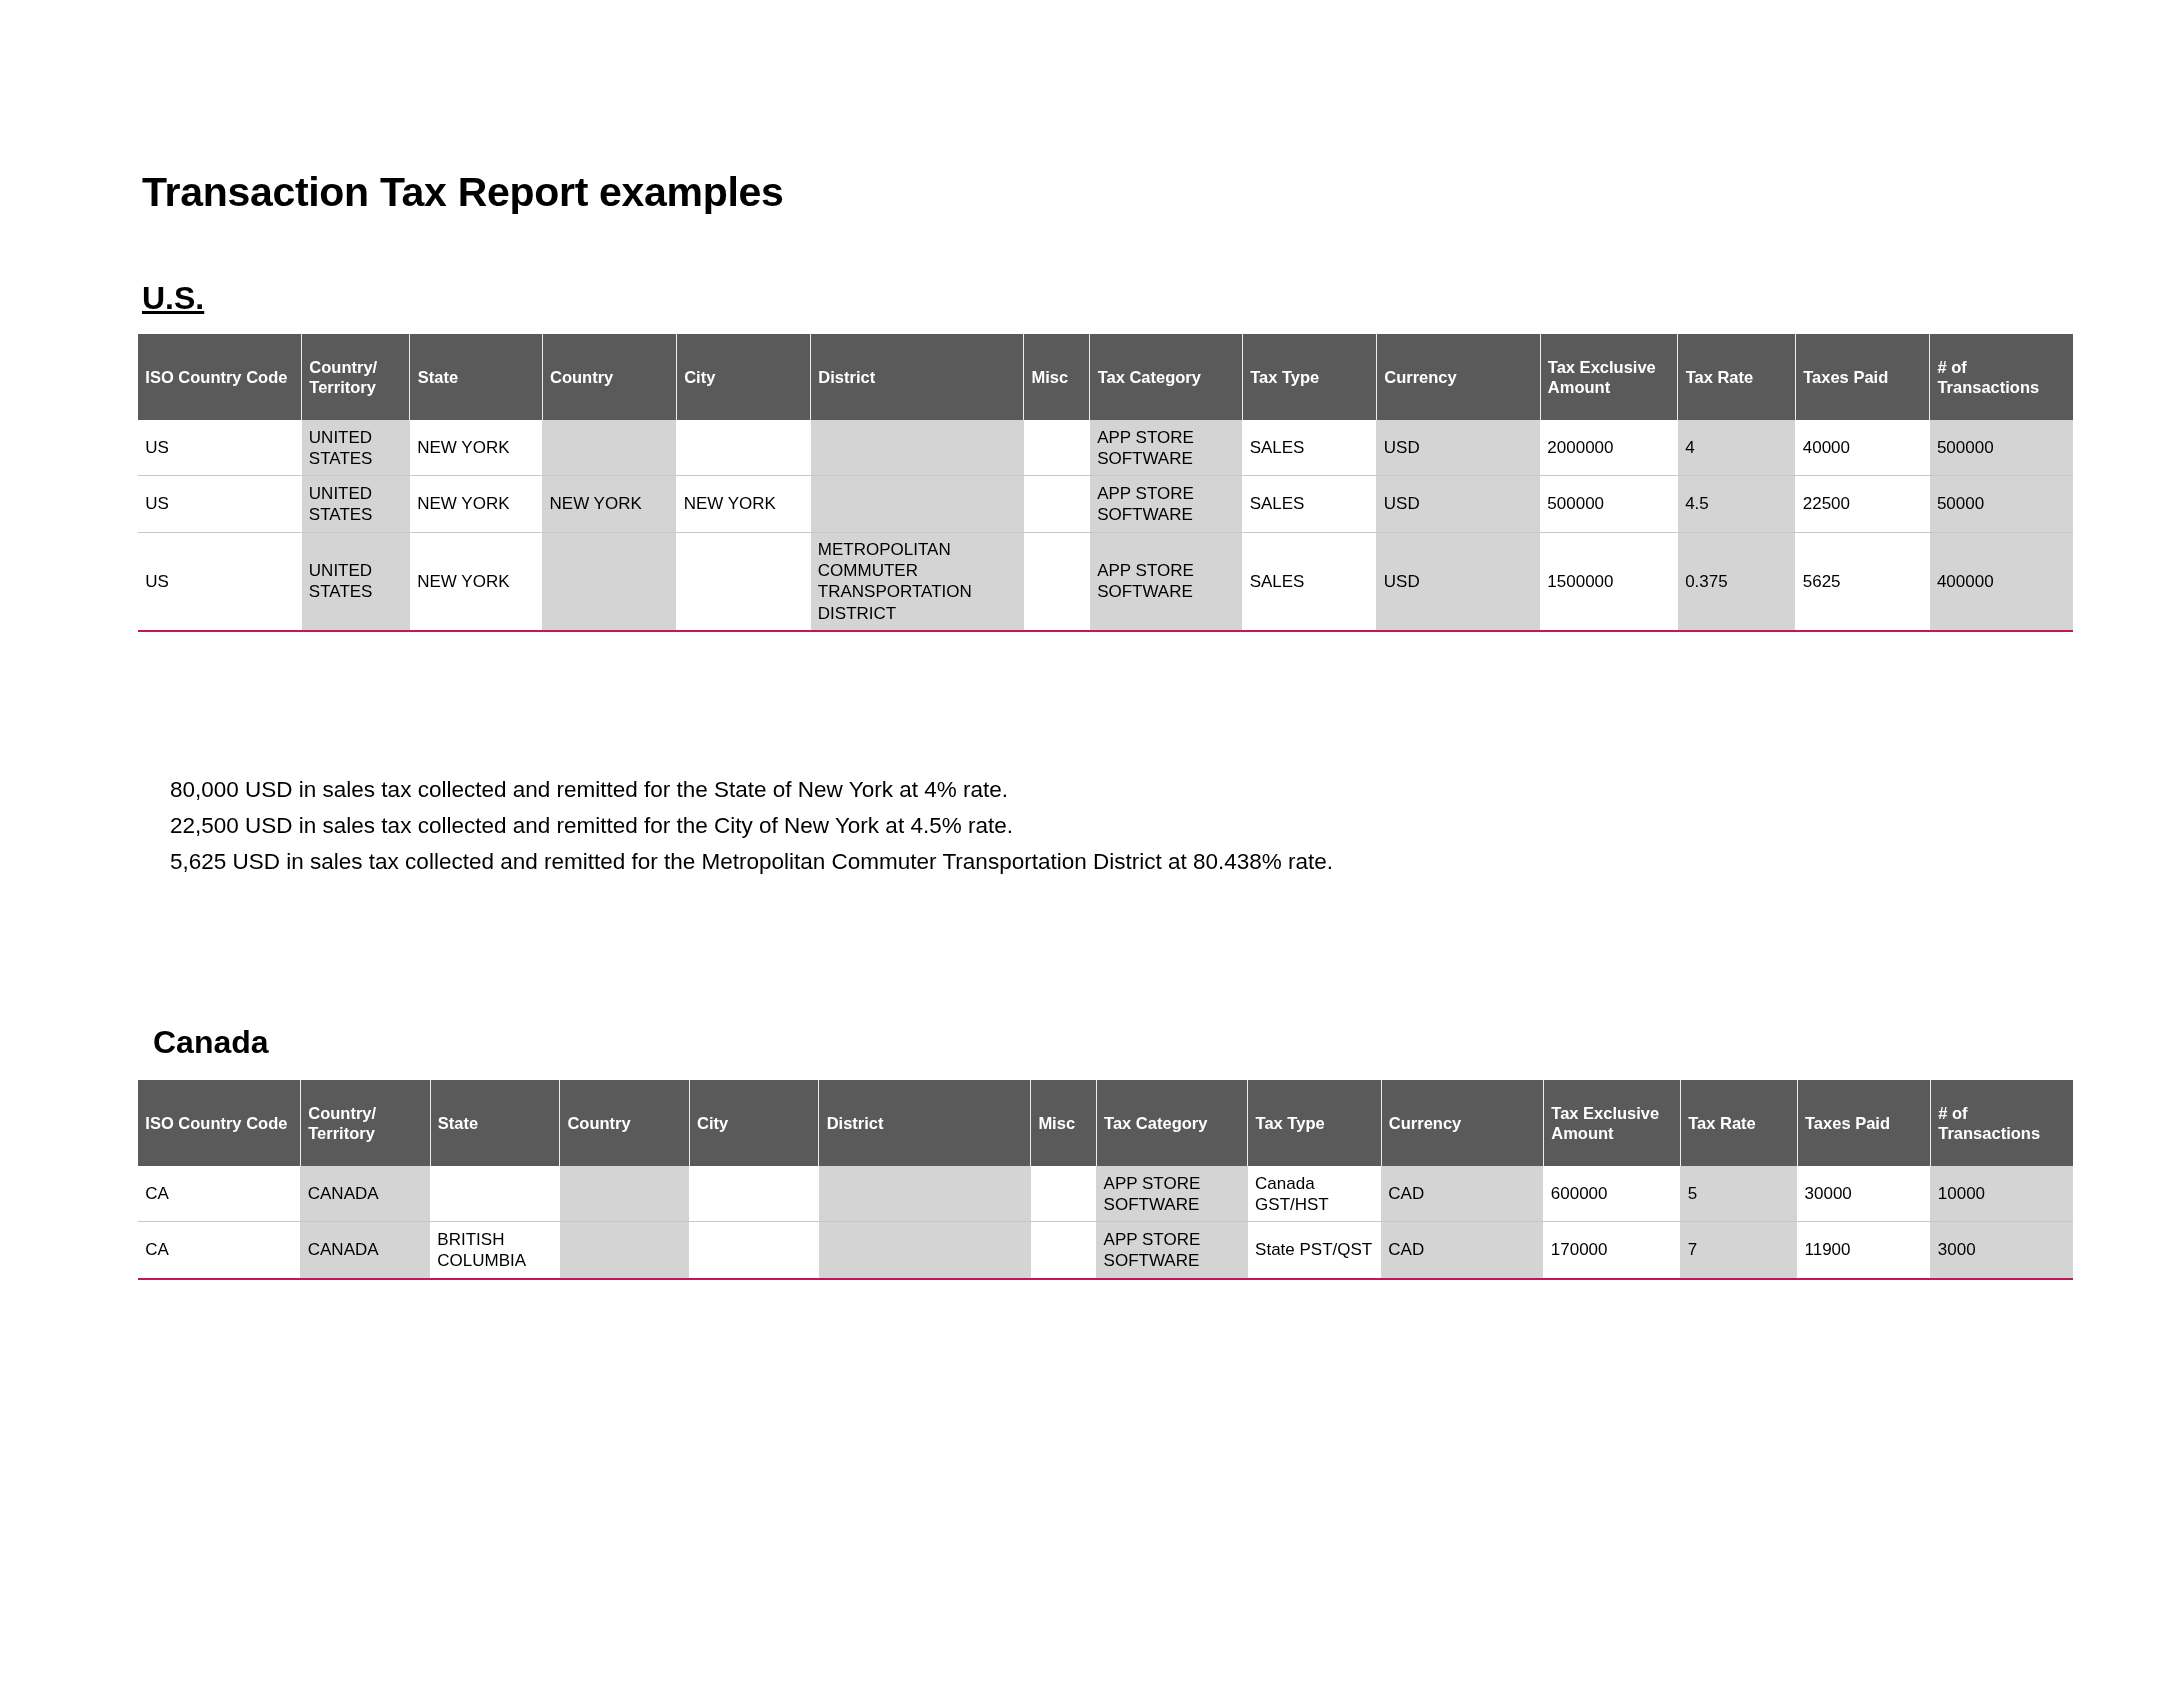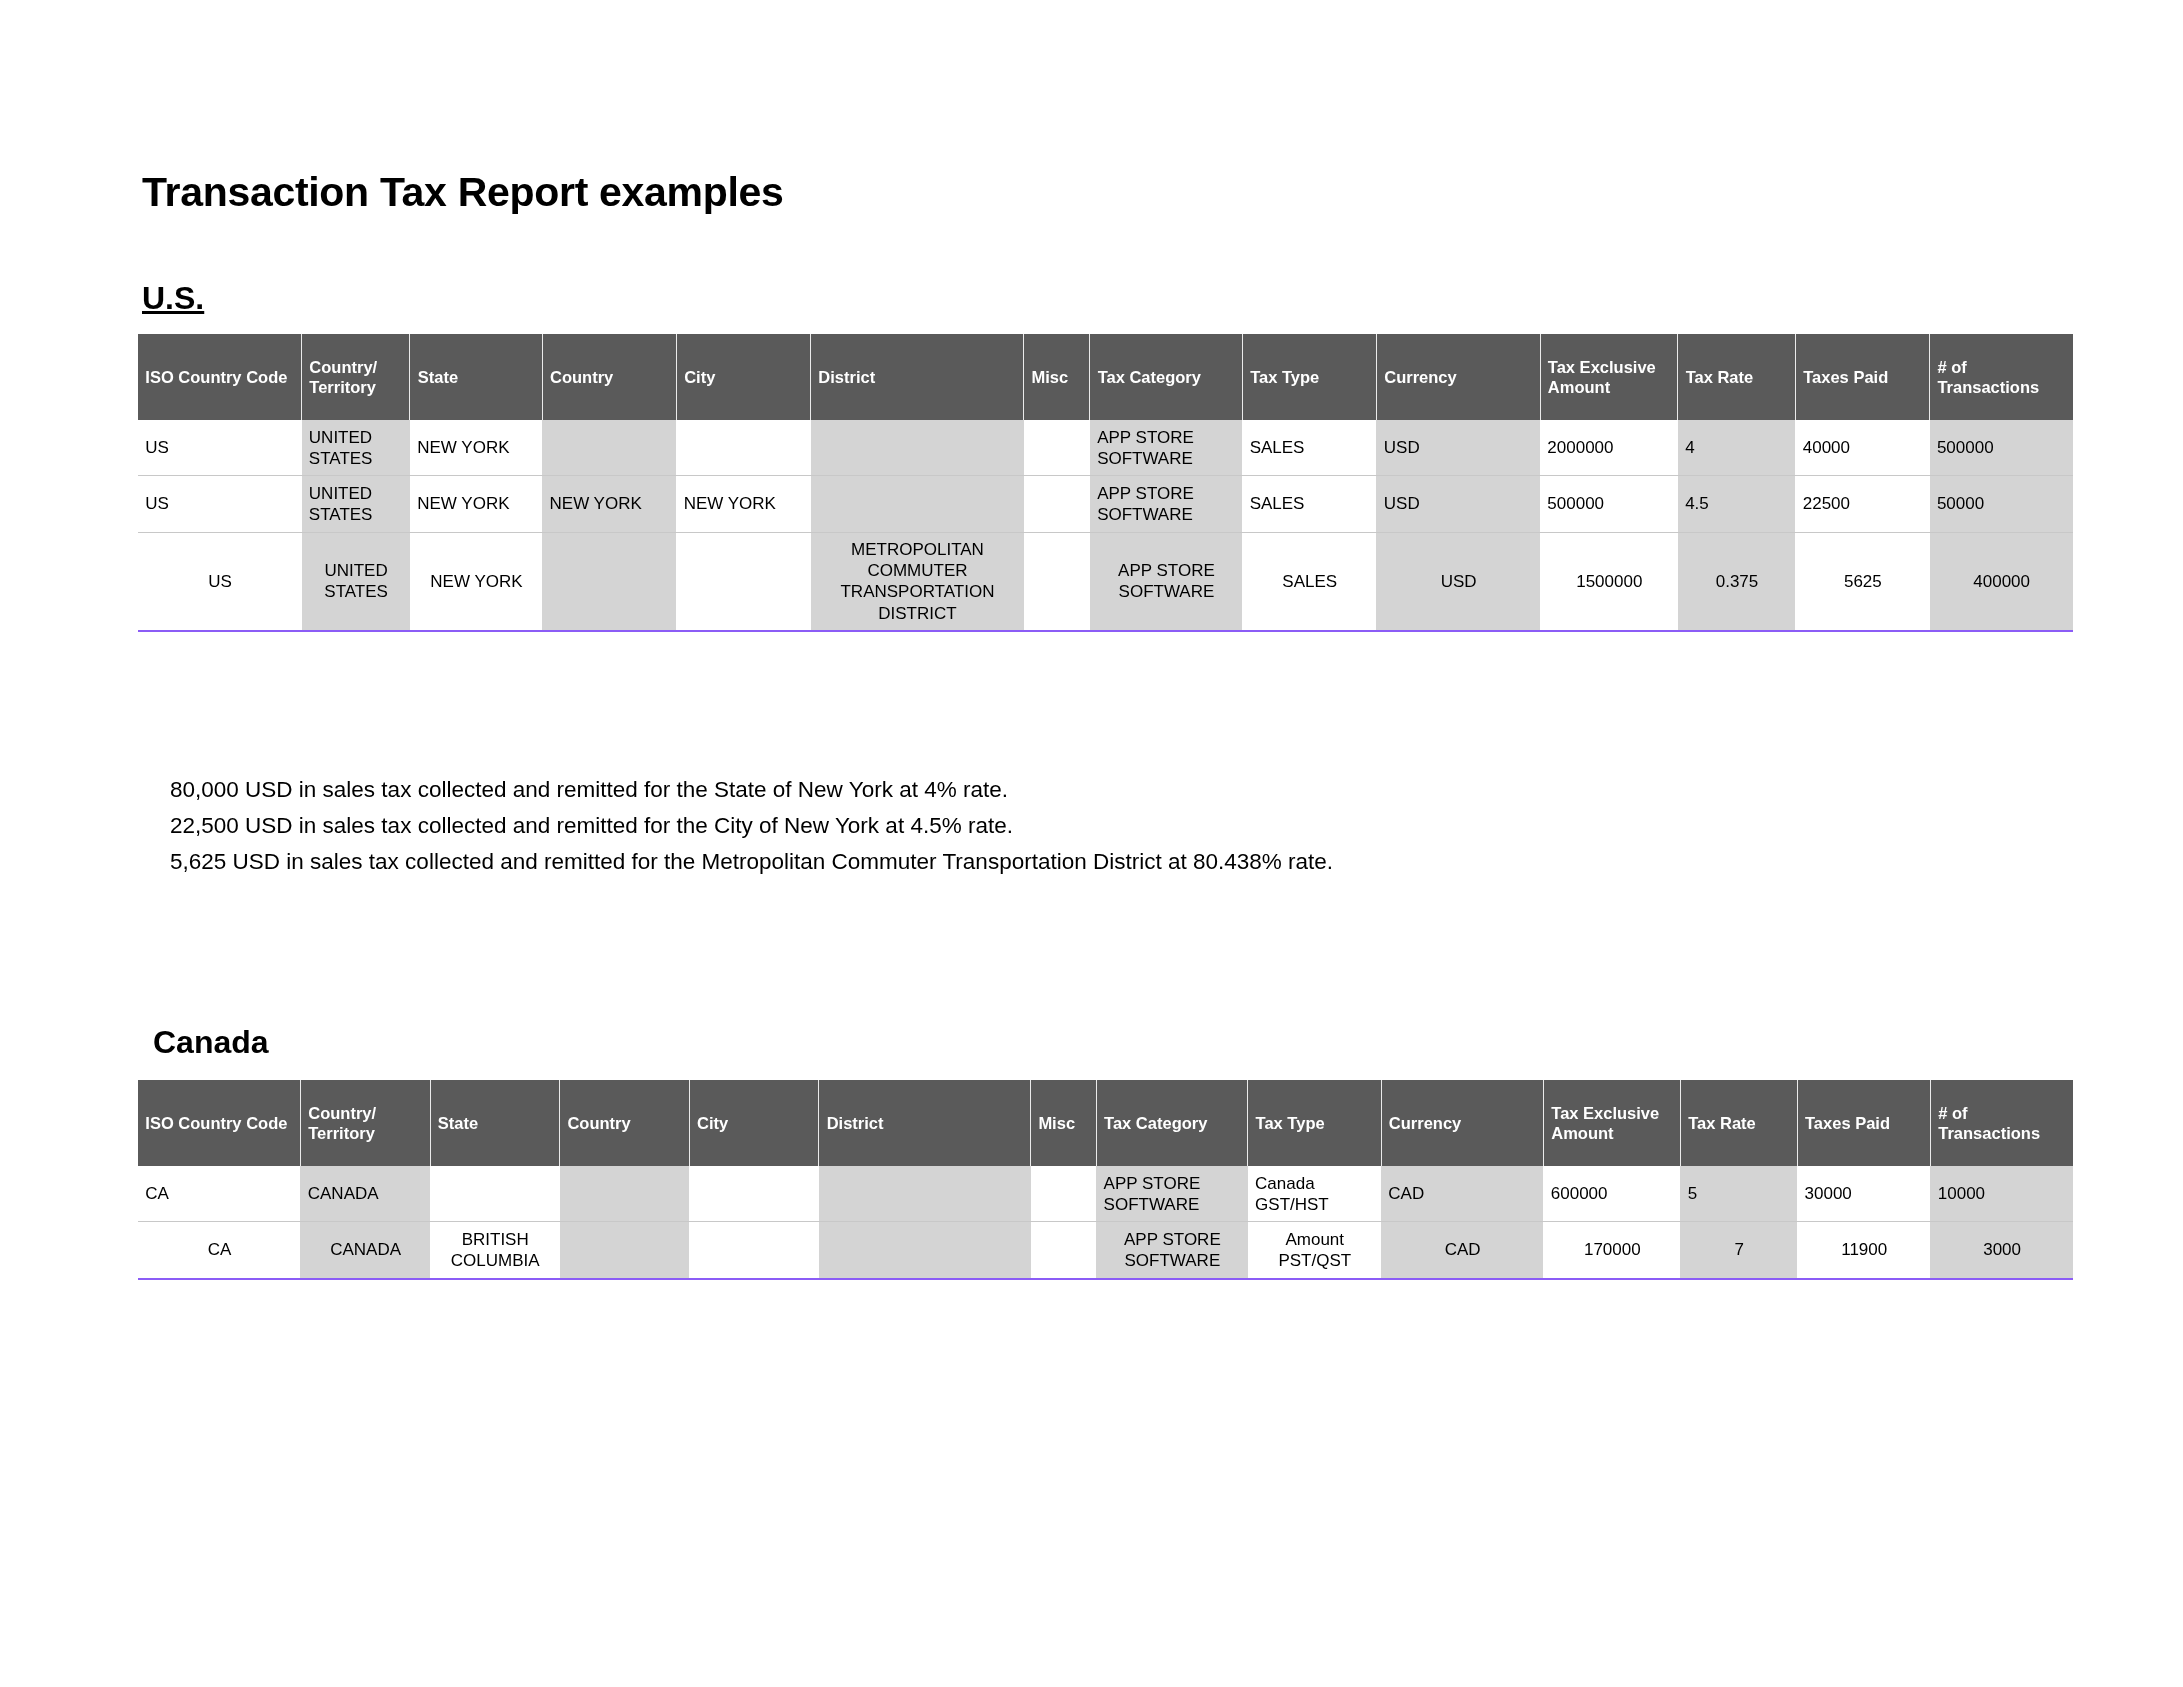--- a/index.html
+++ b/index.html
@@ -71,21 +71,21 @@
     background: #ffffff;
     color: #000000;
     font-size: 17px;
     text-align: left;
     vertical-align: middle;
     padding: 6.6px 6.6px 6.6px 7.3px;
     line-height: 1.24;
     border-bottom: 1.3px solid #c8c8c8;
     box-sizing: border-box;
   }
-  table.report tbody tr:last-child td { border-bottom: 2px solid #8b5cf6; text-align: center; }
+  table.report tbody tr:last-child td { border-bottom: 2px solid #be185d; }
 
   
   table.report tbody td.shade { background: #d4d4d4; }
 
   
   .notes {
     position: absolute;
     font-size: 22.5px;
     line-height: 1.6;
     white-space: nowrap;
@@ -252,21 +252,21 @@
       </tr>
       <tr>
         <td>CA</td>
         <td class="shade">CANADA</td>
         <td>BRITISH COLUMBIA</td>
         <td class="shade"></td>
         <td></td>
         <td class="shade"></td>
         <td></td>
         <td class="shade">APP STORE SOFTWARE</td>
-        <td>Amount PST/QST</td>
+        <td>State PST/QST</td>
         <td class="shade">CAD</td>
         <td>170000</td>
         <td class="shade">7</td>
         <td>11900</td>
         <td class="shade">3000</td>
       </tr>
     </tbody>
   </table>
 
 

